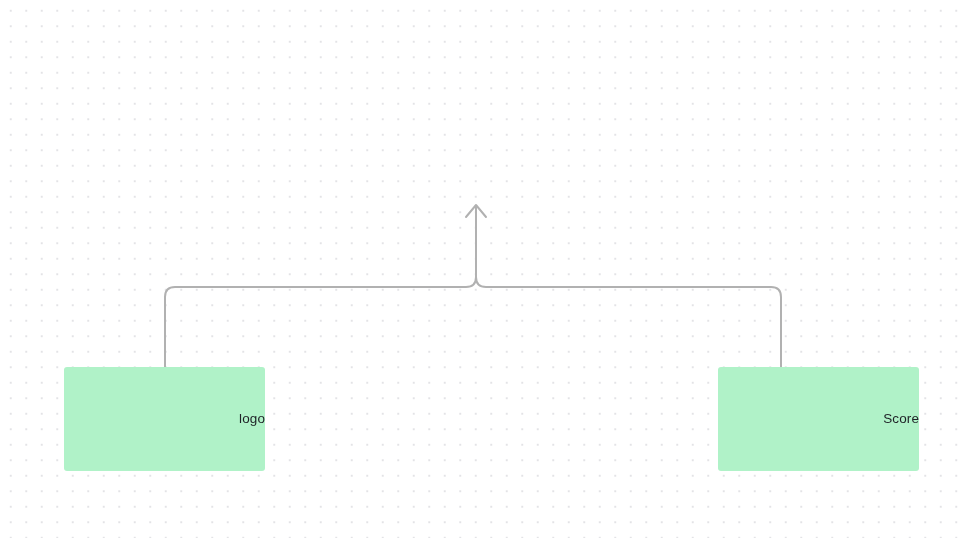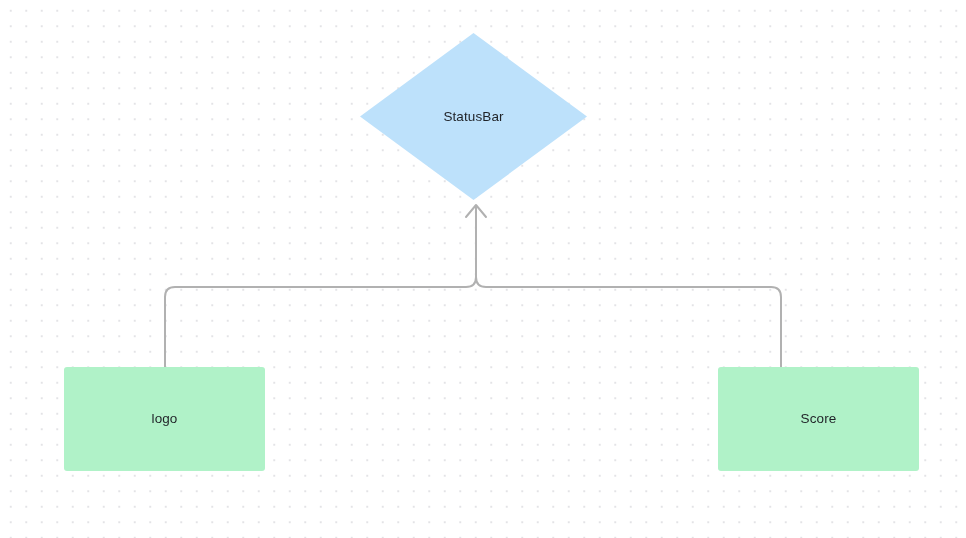--- a/index.html
+++ b/index.html
@@ -59,20 +59,21 @@
   .node-diamond .node-label {
     position: relative;
     z-index: 2;
   }
   
   .node-rect {
     width: 201px;
     height: 104px;
     background: #b0f2c8;
     border-radius: 3px;
+    justify-content: flex-end;
   }
   .node-logo {
     left: 64px;
     top: 367px;
   }
   .node-score {
     left: 681px;
     top: 367px;
     margin-left: 37px;
   }
@@ -84,26 +85,20 @@
 
   <svg id="edges" viewBox="0 0 966 538" width="966" height="538" xmlns="http://www.w3.org/2000/svg">
 
     <path d="M 165 367 L 165 297 Q 165 287 175 287 L 466 287 Q 476 287 476 277 L 476 206" fill="none" stroke="#b1b1b1" stroke-width="2" stroke-linecap="round" stroke-linejoin="round"></path>
 
     <path d="M 781 367 L 781 297 Q 781 287 771 287 L 486 287 Q 476 287 476 277 L 476 206" fill="none" stroke="#b1b1b1" stroke-width="2" stroke-linecap="round" stroke-linejoin="round"></path>
 
     <path d="M 466 217 L 476 205 L 486 217" fill="none" stroke="#b1b1b1" stroke-width="2" stroke-linecap="round" stroke-linejoin="round"></path>
   </svg>
 
-  <div class="node node-diamond">
-    <svg class="diamond-shape" viewBox="0 0 227 167" preserveAspectRatio="none" xmlns="http://www.w3.org/2000/svg">
-      <polygon points="113.5,0 227,83.5 113.5,167 0,83.5" fill="#bde1fb"></polygon>
-    </svg>
-    <span class="node-label">StatusBar</span>
-  </div>
 
   <div class="node node-rect node-logo">
     <span class="node-label">logo</span>
   </div>
 
   <div class="node node-rect node-score">
     <span class="node-label">Score</span>
   </div>
 
 </div>

